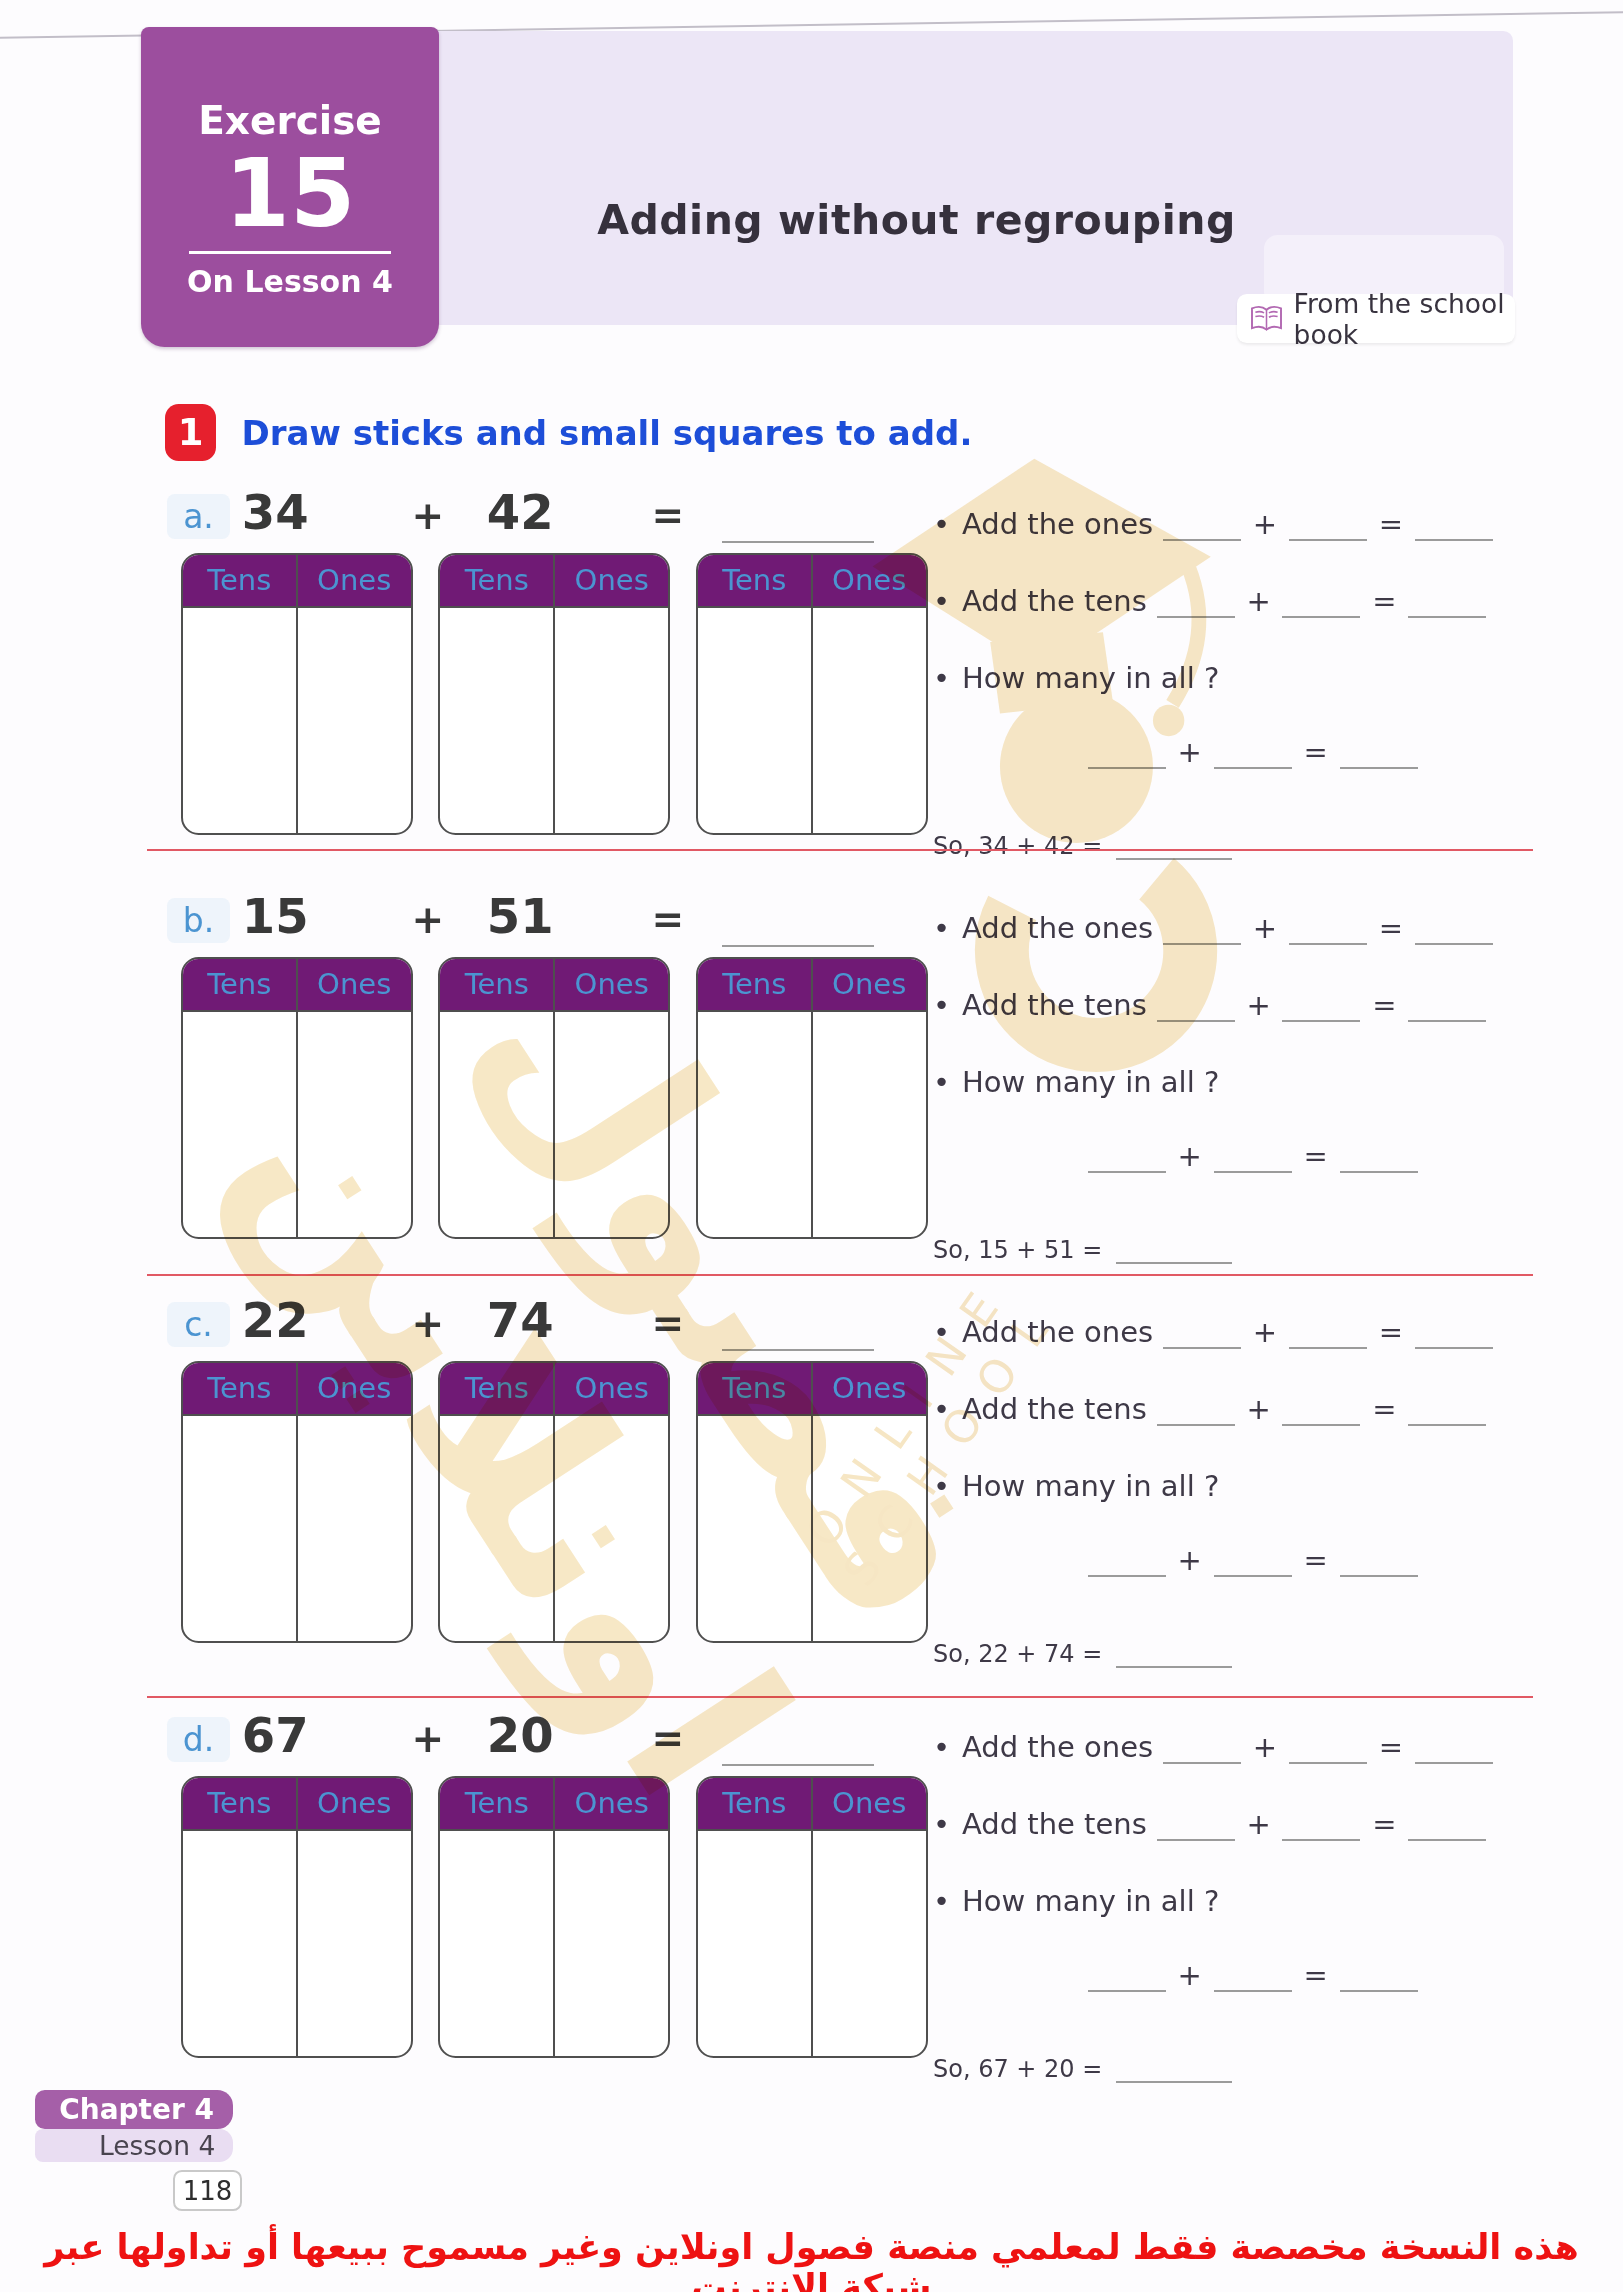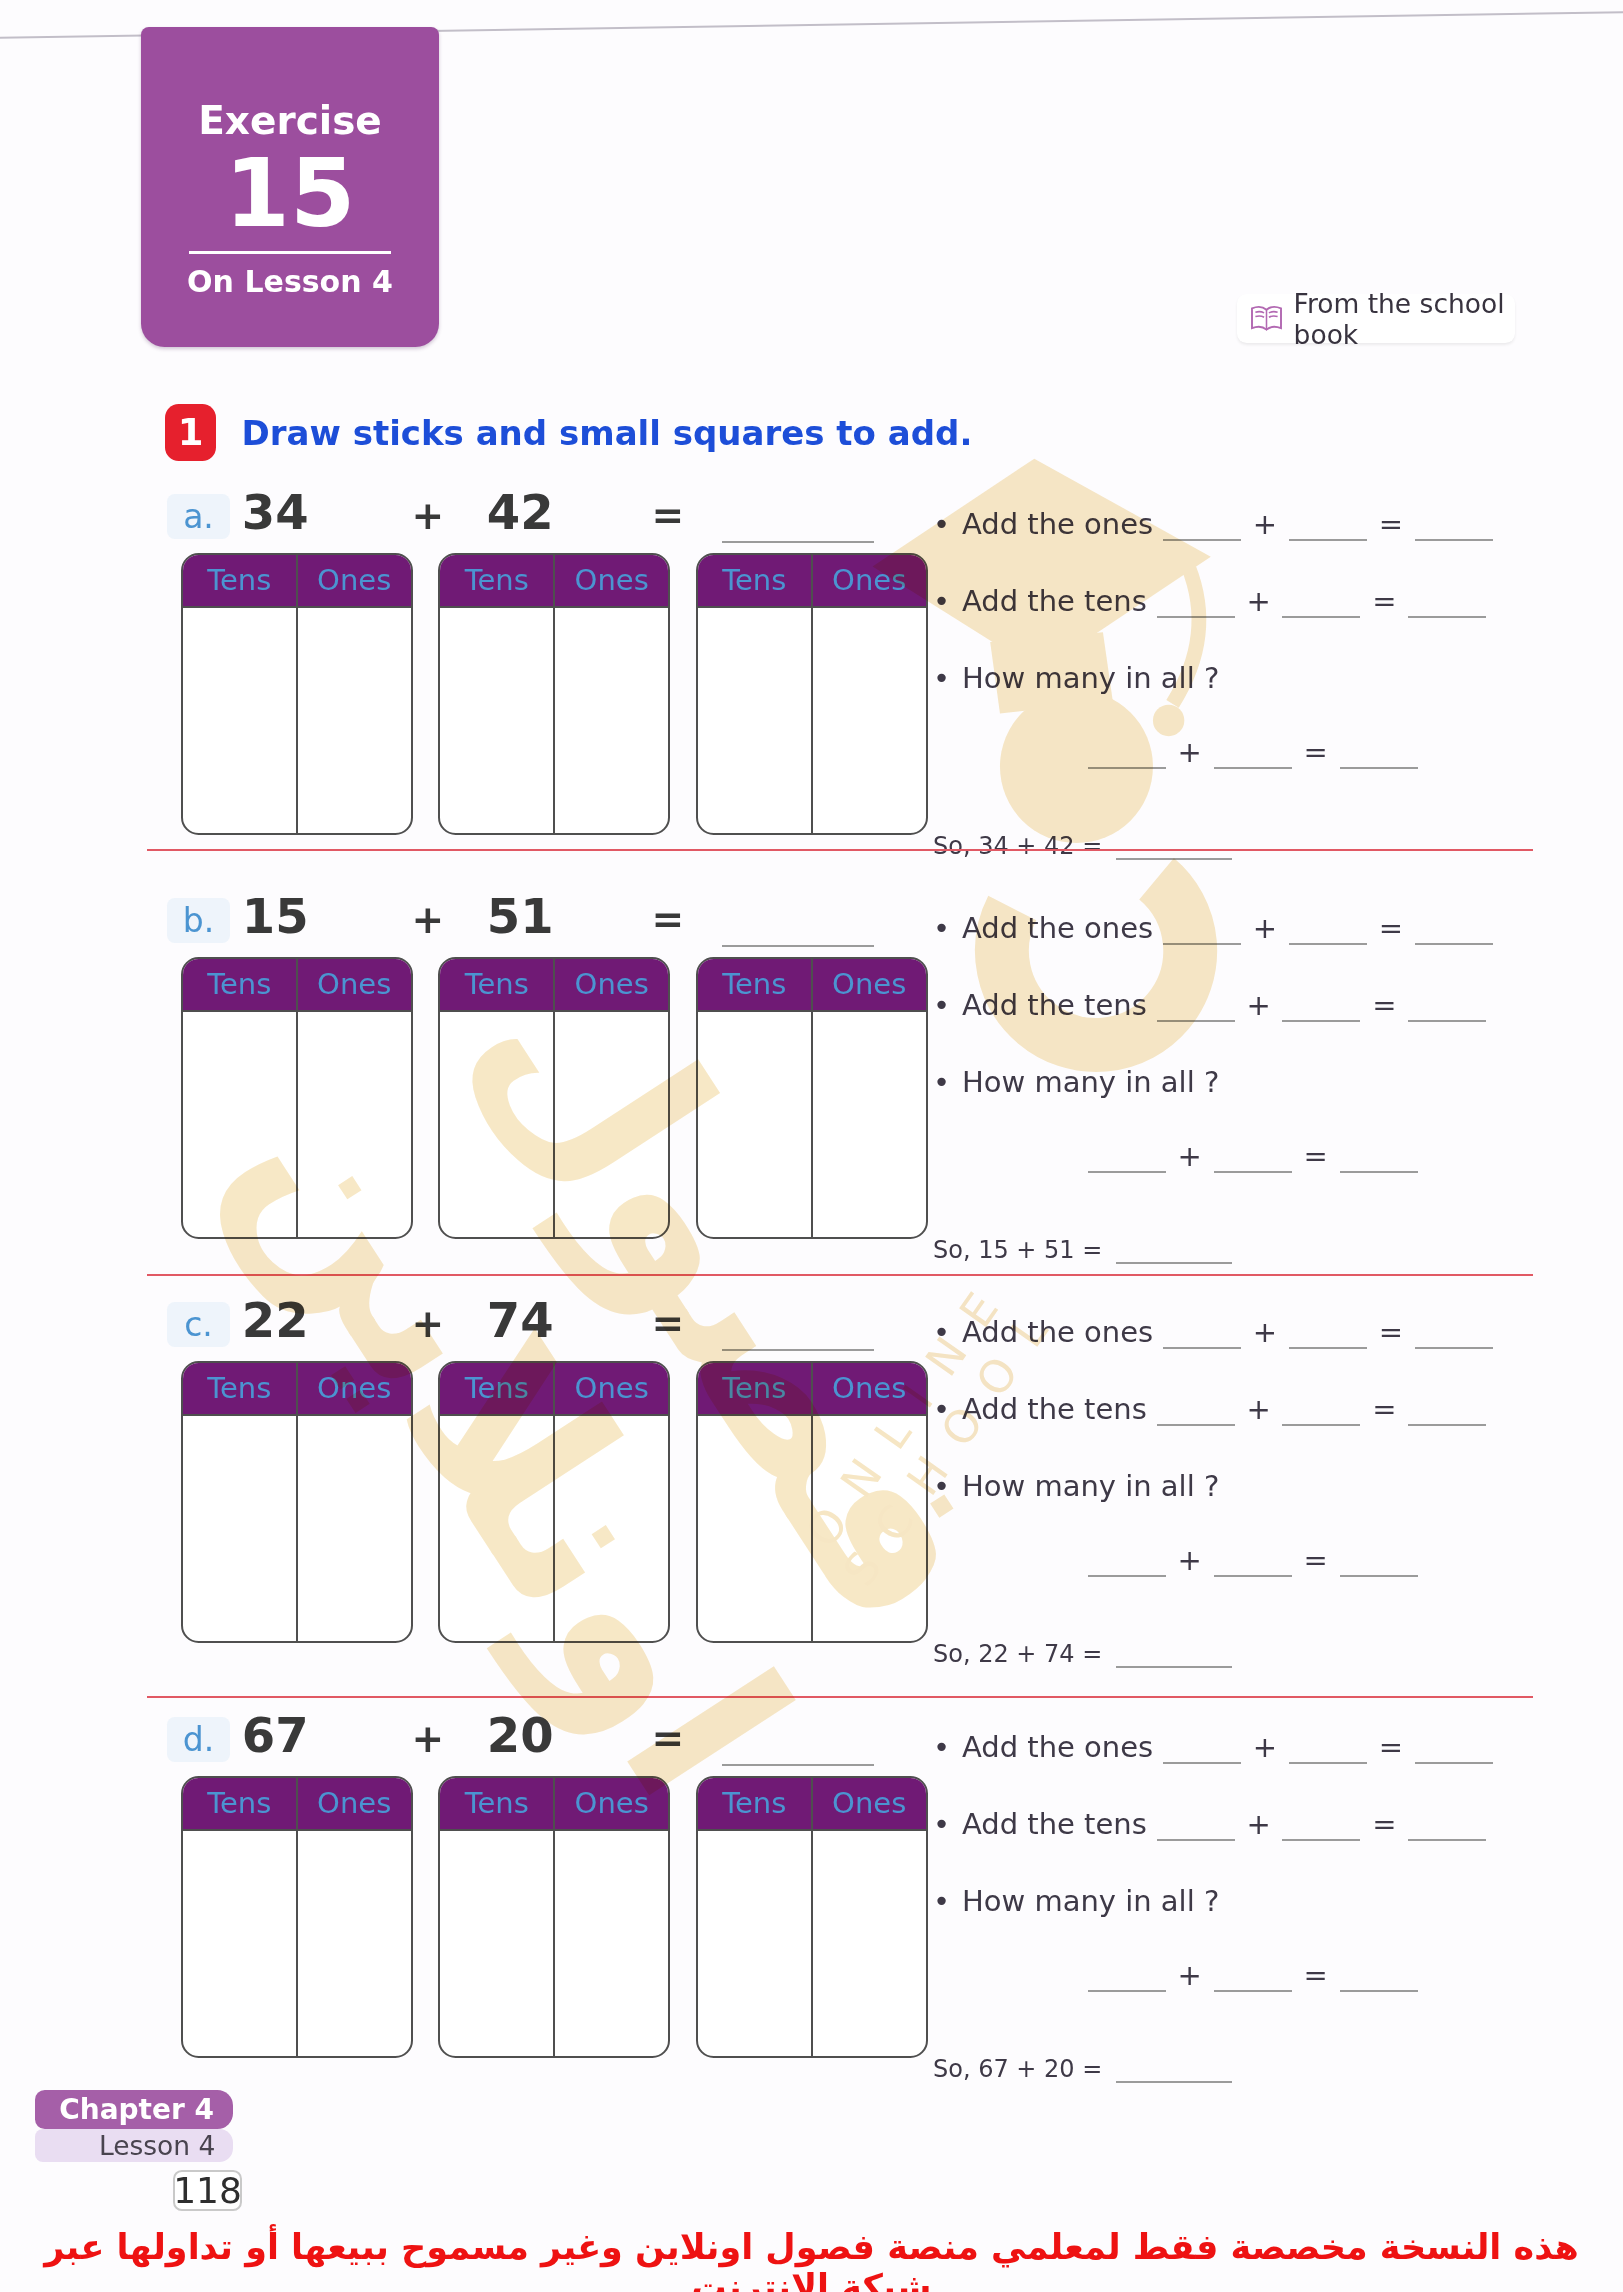--- a/index.html
+++ b/index.html
@@ -63,38 +63,42 @@
   .sep1{top:849px;} .sep2{top:1274px;} .sep3{top:1696px;}
   
   .chapter-pill{position:absolute;left:35px;top:2090px;width:198px;height:39px;background:#a55fa8;
     border-radius:9.8px 15.7px 15.7px 9.8px;color:#fff;font-size:28px;font-weight:bold;
     display:flex;align-items:center;justify-content:flex-end;padding-right:19px;box-sizing:border-box;}
   .lesson-pill{position:absolute;left:35px;top:2129px;width:198px;height:33px;background:#e9ddf2;
     border-radius:7.8px 13.7px 13.7px 7.8px;color:#49444f;font-size:26.5px;
     display:flex;align-items:center;justify-content:flex-end;padding-right:17.6px;box-sizing:border-box;}
   .page-num{position:absolute;left:173px;top:2170px;width:69px;height:41px;background:#fff;
     border:2px solid #c9c9c9;border-radius:8.8px;display:flex;align-items:center;justify-content:center;
-    font-size:36px;color:#2e2e2e;box-sizing:border-box;}
+    font-size:26px;color:#2e2e2e;box-sizing:border-box;}
   .notice{position:absolute;left:0;top:2227px;width:100%;text-align:center;direction:rtl;
     font-size:35px;font-weight:bold;color:#ee1212;font-family:"DejaVu Sans",sans-serif;}
   
   .wm{position:absolute;inset:0;pointer-events:none;mix-blend-mode:multiply;opacity:0.6;z-index:4;}
   .wm-ar{position:absolute;left:-108px;top:1103px;width:1470px;text-align:center;
     font-size:230px;font-weight:bold;color:#f2d9a0;transform:rotate(57deg);}
   .wm-en{position:absolute;left:588px;top:1372px;width:686px;text-align:center;
     font-size:45px;letter-spacing:25.5px;color:#f0d69c;transform:rotate(-55deg);}
   .wm-cap{position:absolute;left:843px;top:441px;}
 </style>
 </head>
 <body>
 
 <div class="page">
 
   <div class="scanline"></div>
 
+  <div class="band">
+    <div class="ghost"></div>
+    <div class="title">Adding without regrouping</div>
+  </div>
   <div class="tab">
     <div class="ex-label">Exercise</div>
     <div class="ex-num">15</div>
     <div class="rule"></div>
     <div class="on-lesson">On Lesson 4</div>
   </div>
   <div class="badge">
     <svg viewBox="0 0 36 30">
       <path d="M18 6 C14 2.5 8 2.5 3 4.5 L3 25 C8 23 14 23 18 26.5 C22 23 28 23 33 25 L33 4.5 C28 2.5 22 2.5 18 6 Z" fill="none" stroke="#b269b2" stroke-width="2"></path>
       <path d="M18 6 L18 26.5 M6.5 8.5 C10 7.5 13 7.8 15.5 9.2 M6.5 13 C10 12 13 12.3 15.5 13.7 M20.5 9.2 C23 7.8 26 7.5 29.5 8.5 M20.5 13.7 C23 12.3 26 12 29.5 13" fill="none" stroke="#b269b2" stroke-width="1.6"></path>

